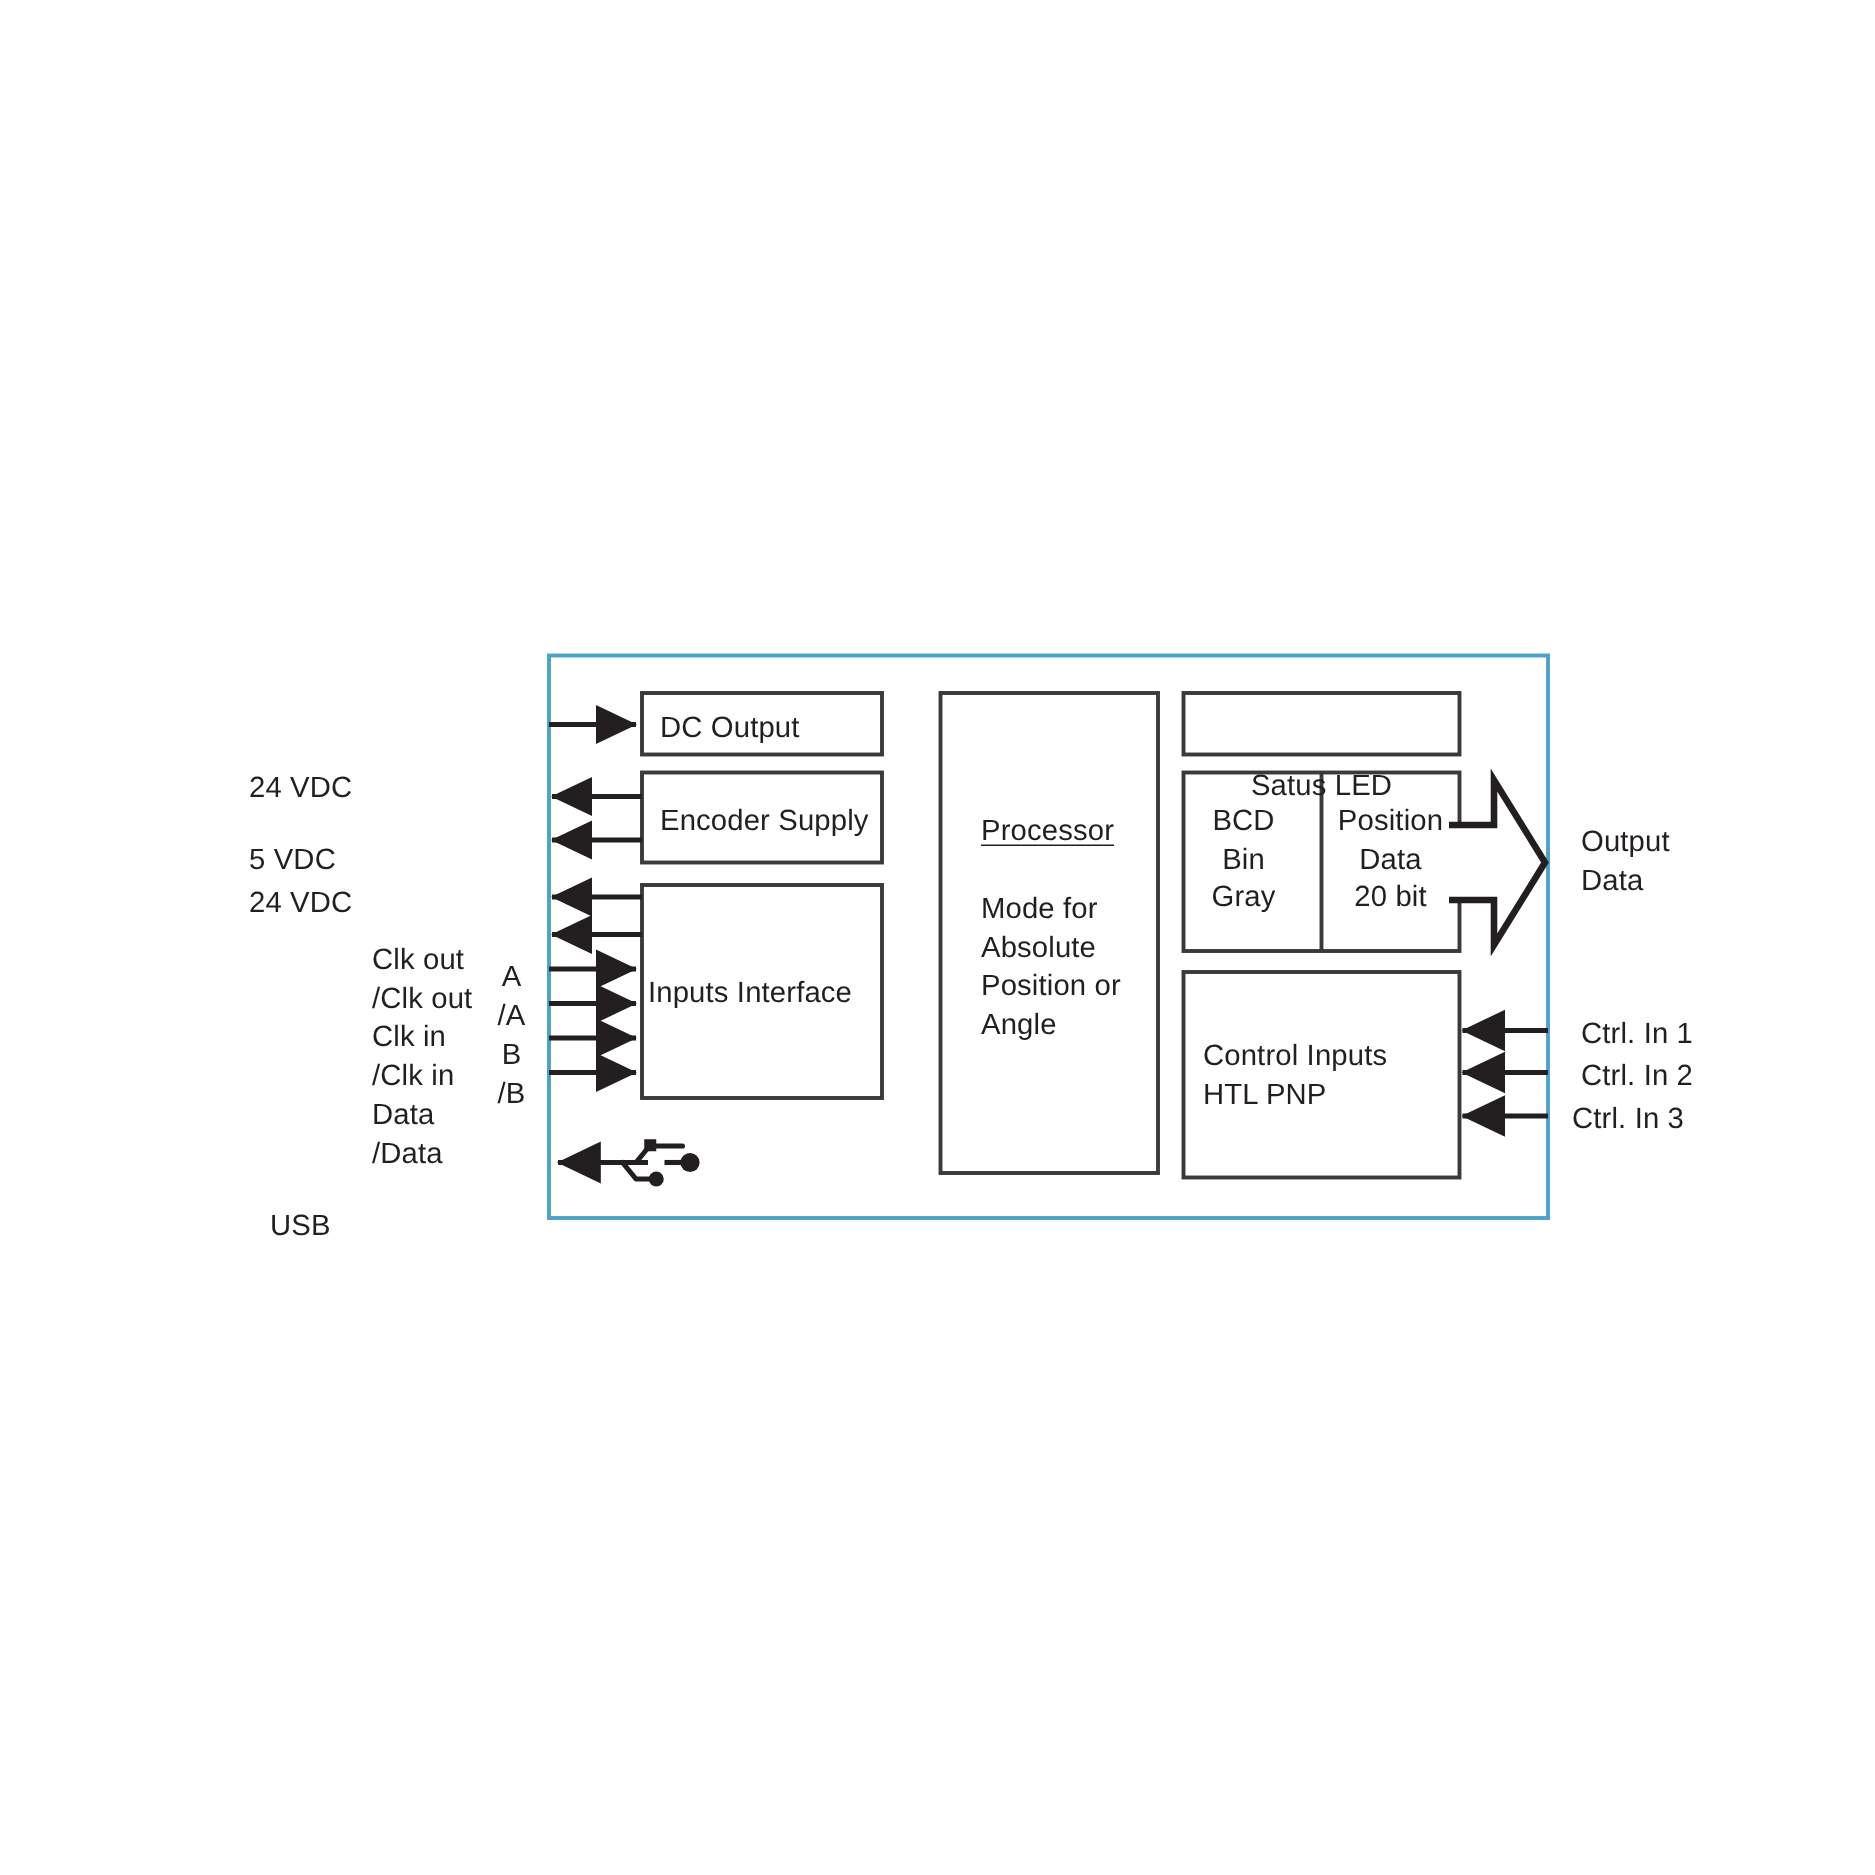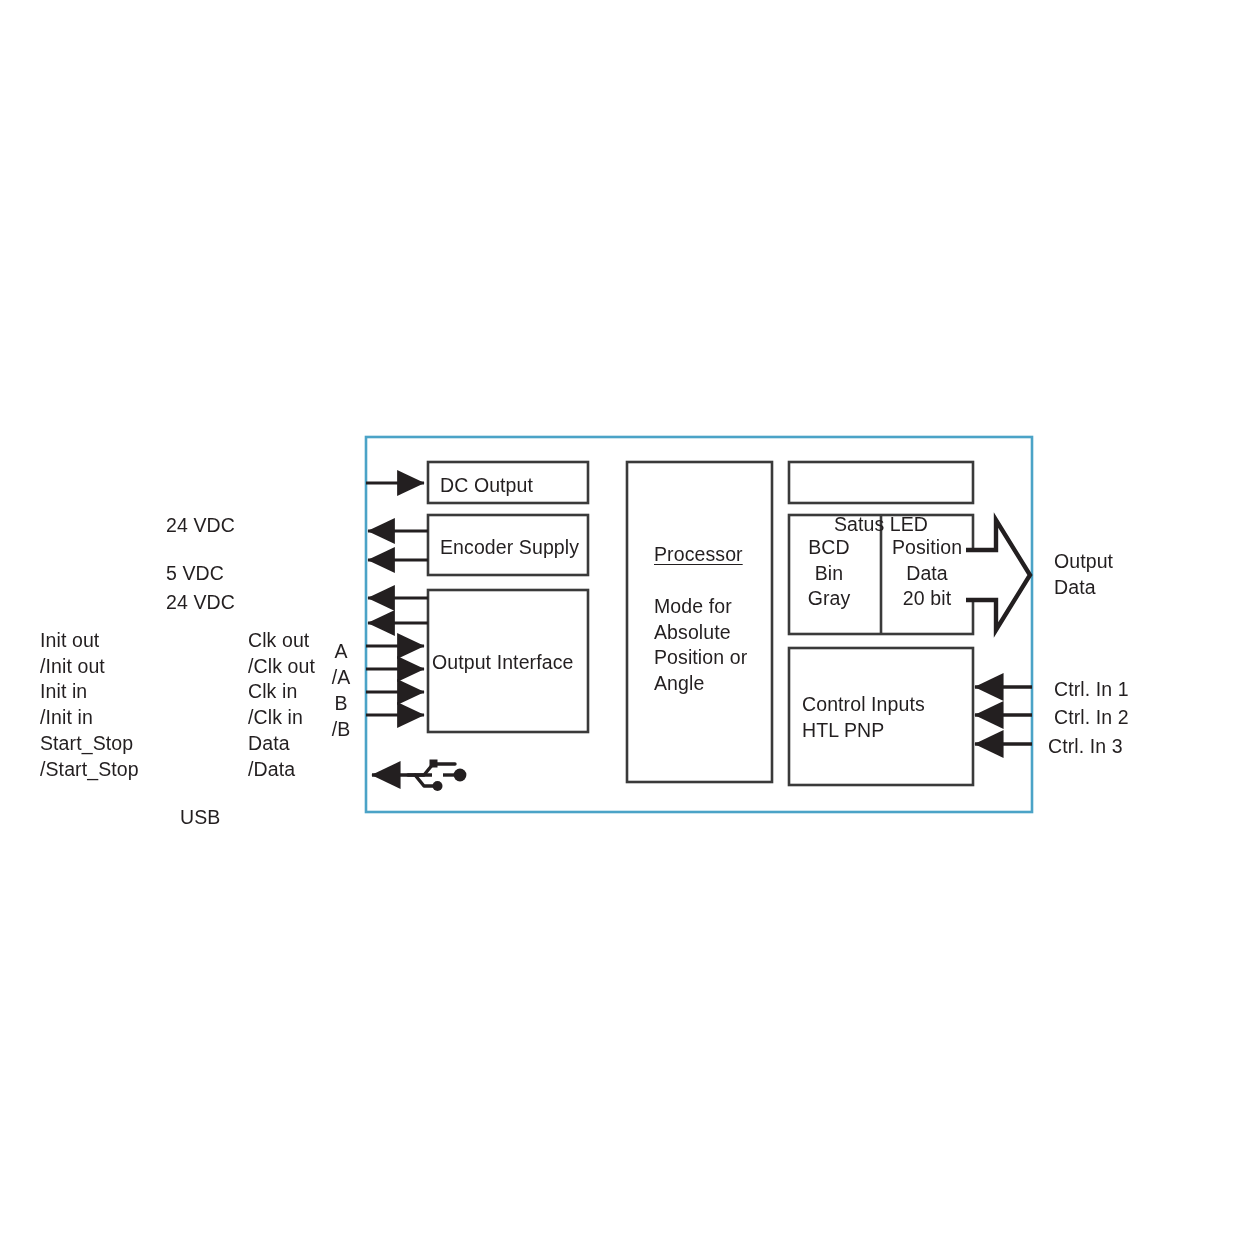--- a/index.html
+++ b/index.html
@@ -96,21 +96,21 @@
 
     <line x1="1032" y1="687" x2="975" y2="687" stroke="#231f20" stroke-width="3.4" marker-end="url(#ahL)"></line>
     <line x1="1032" y1="715" x2="975" y2="715" stroke="#231f20" stroke-width="3.4" marker-end="url(#ahL)"></line>
     <line x1="1032" y1="744" x2="975" y2="744" stroke="#231f20" stroke-width="3.4" marker-end="url(#ahL)"></line>
   </svg>
 
   <div class="txt left blockname" style="left:440px; top:473px;">DC Output</div>
 
   <div class="txt left blockname" style="left:440px; top:535px;">Encoder Supply</div>
 
-  <div class="txt left blockname" style="left:432px; top:650px;">Output Interface</div>
+  <div class="txt left blockname" style="left:432px; top:650px;">Inputs Interface</div>
 
   <div class="txt left underline blockname" style="left:654px; top:542px;">Processor</div>
   <div class="txt left stack" style="left:654px; top:594px;">
     <span>Mode for</span>
     <span>Absolute</span>
     <span>Position or</span>
     <span>Angle</span>
   </div>
 
   <div class="txt center blockname" style="left:789px; top:473px; width:184px;margin-top:39px;">Satus LED</div>
@@ -129,28 +129,20 @@
 
   <div class="txt left stack" style="left:802px; top:692px;">
     <span>Control Inputs</span>
     <span>HTL PNP</span>
   </div>
 
   <div class="txt right" style="left:166px; top:473px; width:190px;">24 VDC</div>
   <div class="txt right" style="left:166px; top:521px; width:190px;">5 VDC</div>
   <div class="txt right" style="left:166px; top:550px; width:190px;">24 VDC</div>
 
-  <div class="txt right stack" style="left:40px; top:588px; width:186px;">
-    <span>Init out</span>
-    <span>/Init out</span>
-    <span>Init in</span>
-    <span>/Init in</span>
-    <span>Start_Stop</span>
-    <span>/Start_Stop</span>
-  </div>
 
   <div class="txt right stack" style="left:248px; top:588px; width:88px;">
     <span>Clk out</span>
     <span>/Clk out</span>
     <span>Clk in</span>
     <span>/Clk in</span>
     <span>Data</span>
     <span>/Data</span>
   </div>
 

